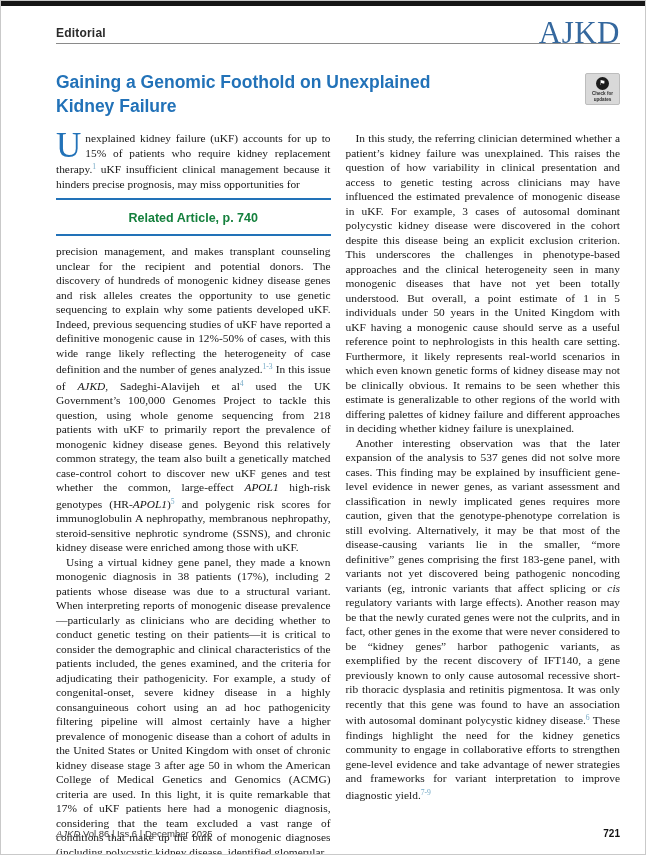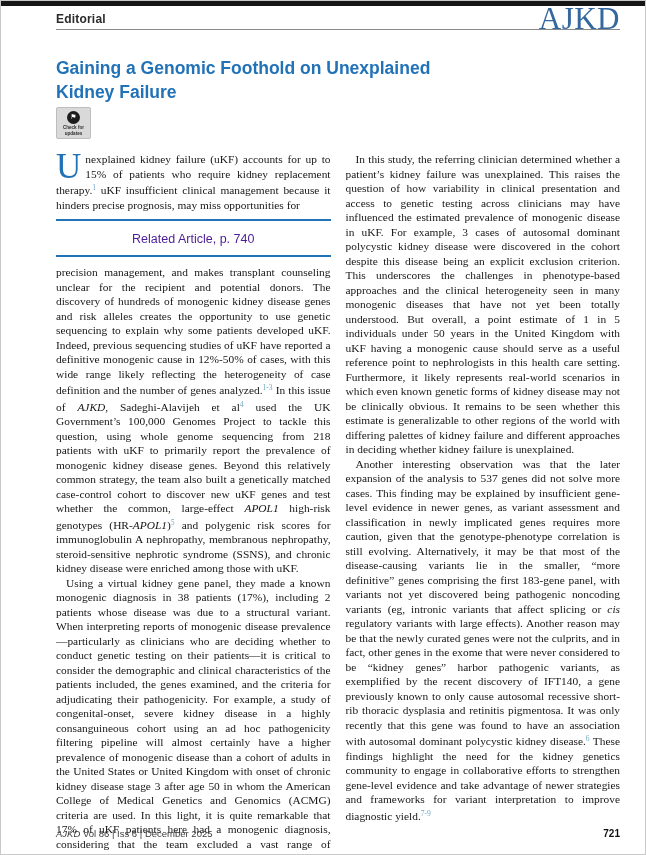--- a/index.html
+++ b/index.html
@@ -13,35 +13,35 @@
   }
   .topbar{
     position:absolute;top:0;left:0;right:0;height:5px;background:#161616;
   }
   .content{
     position:absolute;top:5px;left:55px;right:25px;
   }
   .masthead{
     display:flex;justify-content:space-between;align-items:flex-end;
     border-bottom:1.5px solid #8a8a8a;
+    margin-top:14px;
   }
   .section-label{
     font-family:"Liberation Sans",sans-serif;
     font-size:12px;font-weight:bold;color:#2b2b2b;
     padding-bottom:3px;letter-spacing:.2px;
   }
   .logo{
     font-family:"Liberation Serif",serif;
     font-size:31px;color:#35689e;letter-spacing:.5px;
     line-height:26px;margin-bottom:-3px;
   }
   .title-row{
     display:flex;justify-content:space-between;align-items:flex-start;
     margin-top:26px;
-    flex-direction:column;
   }
   h1.article-title{
     margin:0;width:430px;
     font-family:"Liberation Sans",sans-serif;
     font-size:17.5px;line-height:24px;font-weight:bold;color:#2272b8;
   }
   .badge{
     width:33px;background:#d9d9d9;border:1px solid #bdbdbd;border-radius:2px;
     display:flex;flex-direction:column;align-items:center;
     padding:3px 0 2px;margin-top:3px;cursor:pointer;
@@ -81,21 +81,21 @@
     vertical-align:4px;cursor:pointer;
   }
   .it{font-style:italic;}
   .related{
     border-top:2px solid #2272b8;border-bottom:2px solid #2272b8;
     text-align:center;
     margin:7px 0 8px;padding:8px 0;
   }
   .related span{
     font-family:"Liberation Sans",sans-serif;
-    font-size:12.5px;font-weight:normal;color:#4c1d95;
+    font-size:12.5px;font-weight:bold;color:#15803d;
   }
   .footer{
     position:absolute;bottom:15px;left:55px;right:25px;
     display:flex;justify-content:space-between;align-items:baseline;
     font-family:"Liberation Sans",sans-serif;
   }
   .footer .cite-line{font-size:9.5px;color:#3c3c3c;}
   .footer .cite-line .jname{font-style:italic;}
   .footer .pagenum{font-size:10px;font-weight:bold;color:#111;}
 </style>

